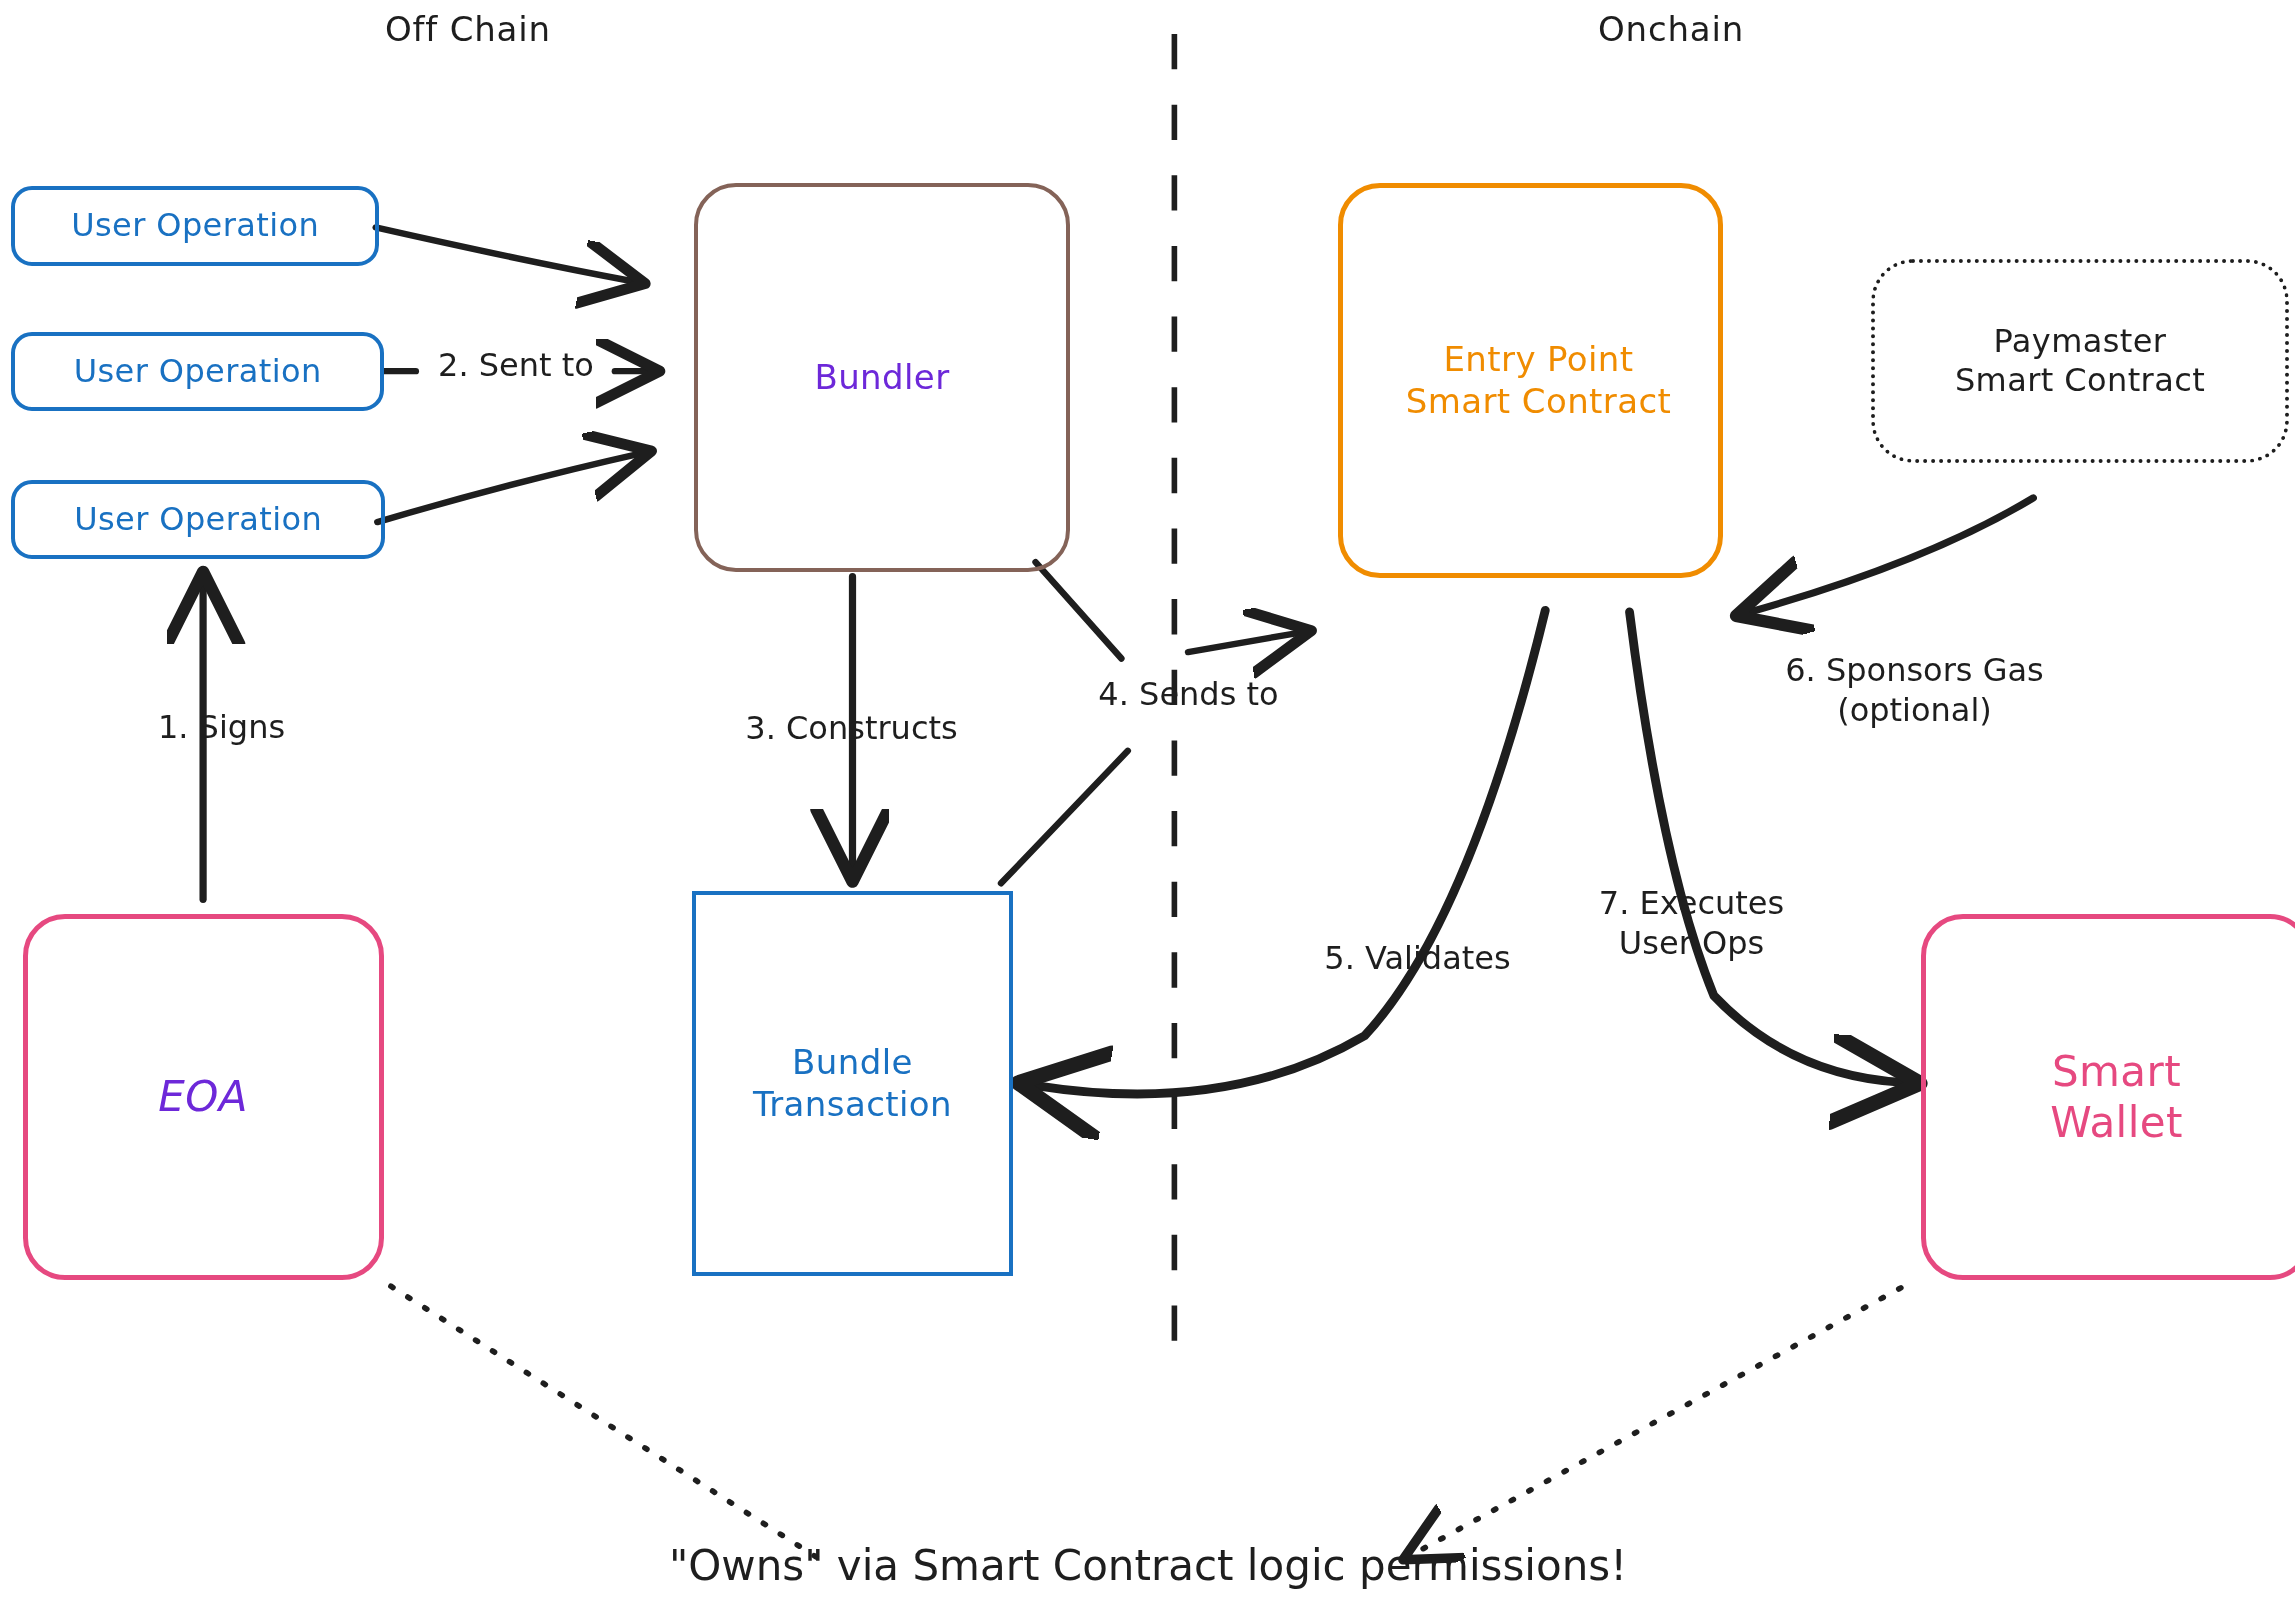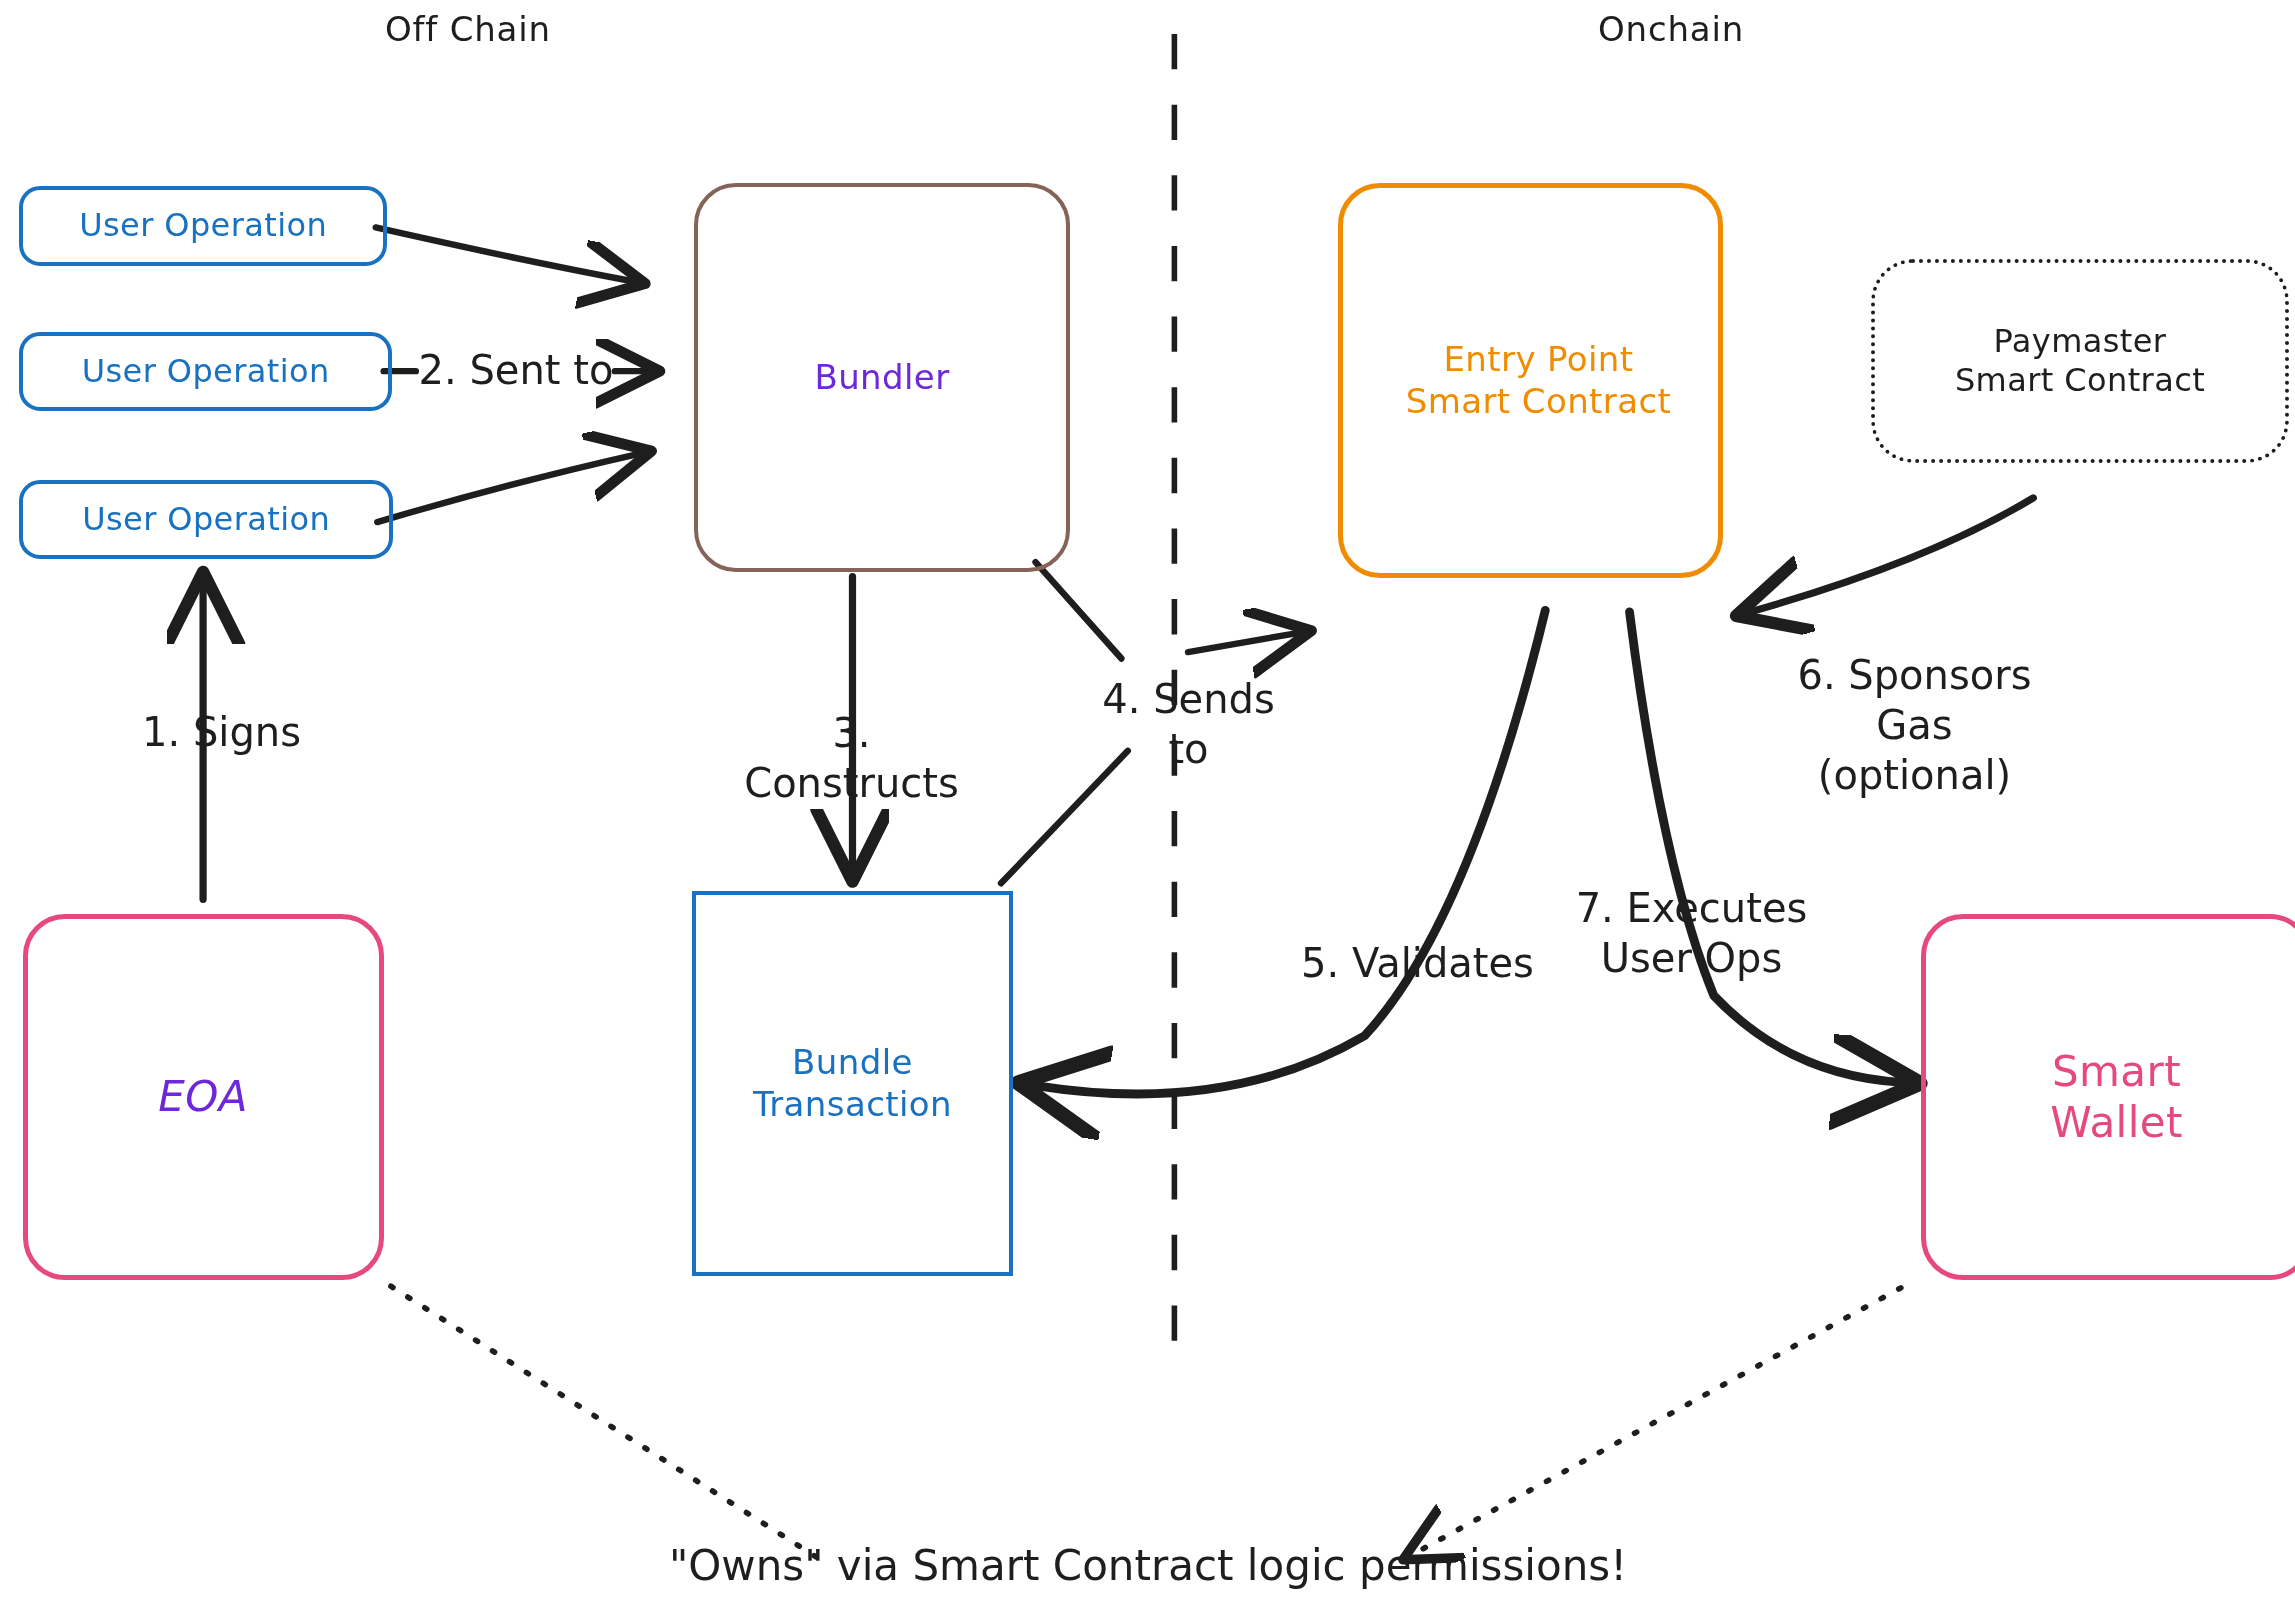--- a/index.html
+++ b/index.html
@@ -39,21 +39,20 @@
     white-space: pre-line;
     letter-spacing: 0.4px;
   }
 
   
   .userop {
     border: 4.8px solid #1971c2;
     border-radius: 21px;
     color: #1971c2;
     font-size: 32px;
-    margin-left: 8px;
   }
   .bundler {
     border: 4.8px solid #846358;
     border-radius: 42px;
     color: #6d28d9;
     font-size: 34px;
     margin-left: 36px;
   }
   .bundle-tx {
     border: 4.8px solid #1971c2;
@@ -95,21 +94,21 @@
     color: #1e1e1e;
     white-space: pre-line;
     line-height: 1.25;
     z-index: 3;
   }
   .section-title {
     font-size: 34px;
     letter-spacing: 0.8px;
   }
   .step-label {
-    font-size: 40px;
+    font-size: 32px;
     text-align: center;
   }
   .caption {
     font-size: 42px;
     text-align: center;
   }
 </style>
 </head>
 <body>
 

